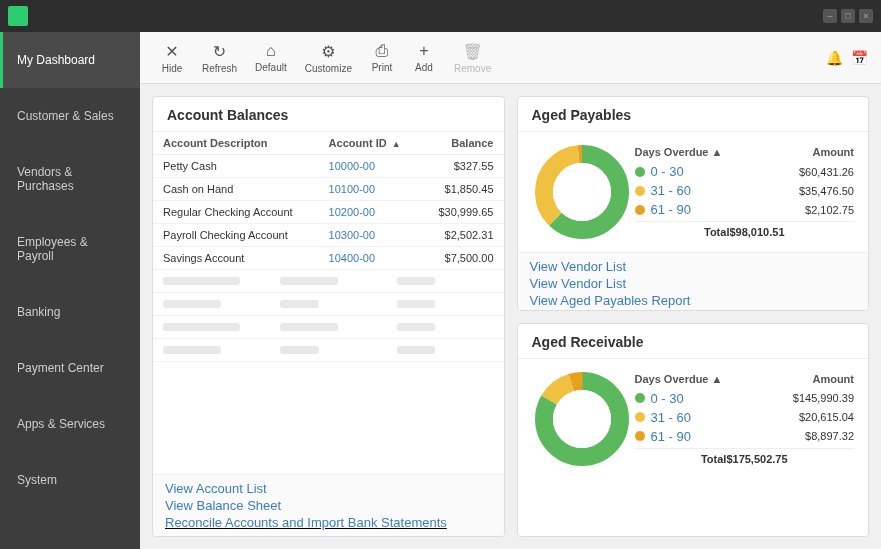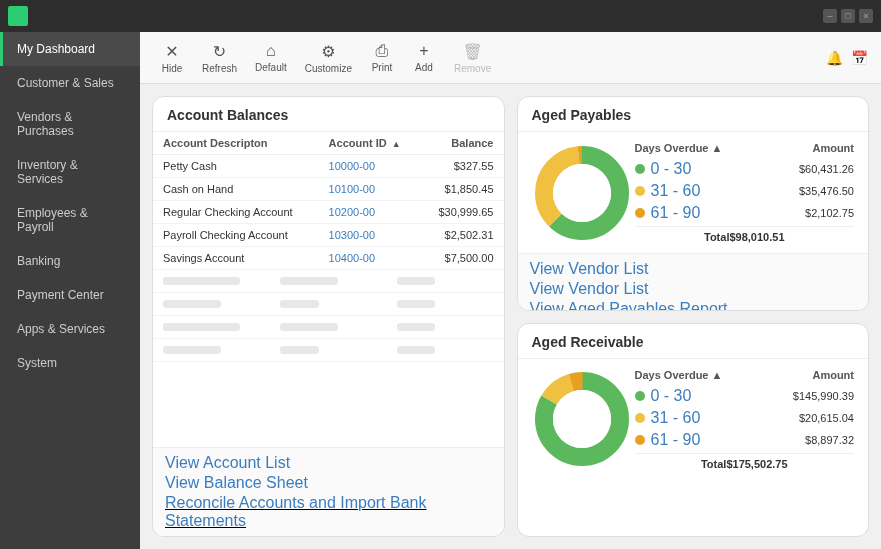--- a/index.html
+++ b/index.html
@@ -23,21 +23,21 @@
     .app-container { display: flex; height: 517px; }
 
     
     .sidebar {
       width: 140px;
       background: #3d3d3d;
       flex-shrink: 0;
       padding-top: 0;
     }
     .sidebar-item {
-      padding: 10px 14px;
+      padding: 21px 14px;
       color: #ccc;
       cursor: pointer;
       font-size: 12px;
       border-left: 3px solid transparent;
     }
     .sidebar-item.active { background: #4a4a4a; color: #fff; border-left-color: #2ecc71; }
 
     
     .main-area { flex: 1; display: flex; flex-direction: column; background: #f0f0f0; }
     .toolbar {
@@ -74,36 +74,36 @@
       grid-template-columns: 1fr 1fr;
       gap: 12px;
       padding: 12px;
       overflow: hidden;
     }
 
     
     .card {
       background: #fff;
       border: 1px solid #ddd;
-      border-radius: 12px;
+      border-radius: 4px;
       overflow: hidden;
       display: flex;
       flex-direction: column;
     }
     .card-title {
       font-size: 14px;
       font-weight: bold;
       color: #333;
       padding: 10px 14px 8px;
       border-bottom: 1px solid #eee;
     }
     .card-content { flex: 1; overflow: hidden; }
     .card-footer { padding: 6px 12px; border-top: 1px solid #eee; background: #fafafa; }
     .card-footer-links { display: flex; justify-content: space-between; flex-wrap: wrap; gap: 2px; flex-direction: column; }
-    .link { color: #3a7ebf; cursor: pointer; font-size: 16px; text-decoration: none; }
+    .link { color: #3a7ebf; cursor: pointer; font-size: 13px; text-decoration: none; }
 
     
     .table { width: 100%; border-collapse: collapse; }
     .table th {
       text-align: left;
       padding: 5px 10px;
       font-size: 11px;
       color: #555;
       font-weight: 700;
       border-bottom: 1px solid #eee;
@@ -163,23 +163,20 @@
 
   <div class="sidebar">
     <div class="sidebar-item active">
       <span>My Dashboard</span>
     </div>
     <div class="sidebar-item">
       <span>Customer &amp; Sales</span>
     </div>
     <div class="sidebar-item">
       <span>Vendors &amp; Purchases</span>
-    </div>
-    <div class="sidebar-item">
-      <span>Inventory &amp; Services</span>
     </div>
     <div class="sidebar-item">
       <span>Employees &amp; Payroll</span>
     </div>
     <div class="sidebar-item">
       <span>Banking</span>
     </div>
     <div class="sidebar-item">
       <span>Payment Center</span>
     </div>

